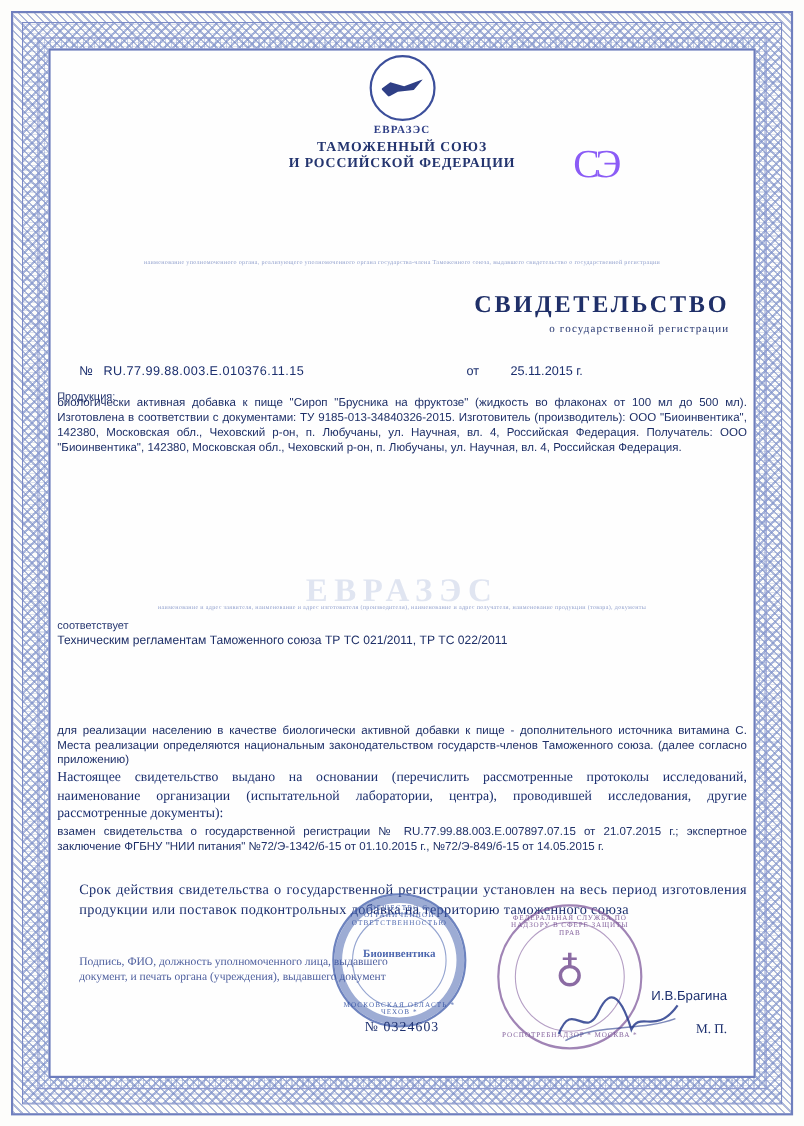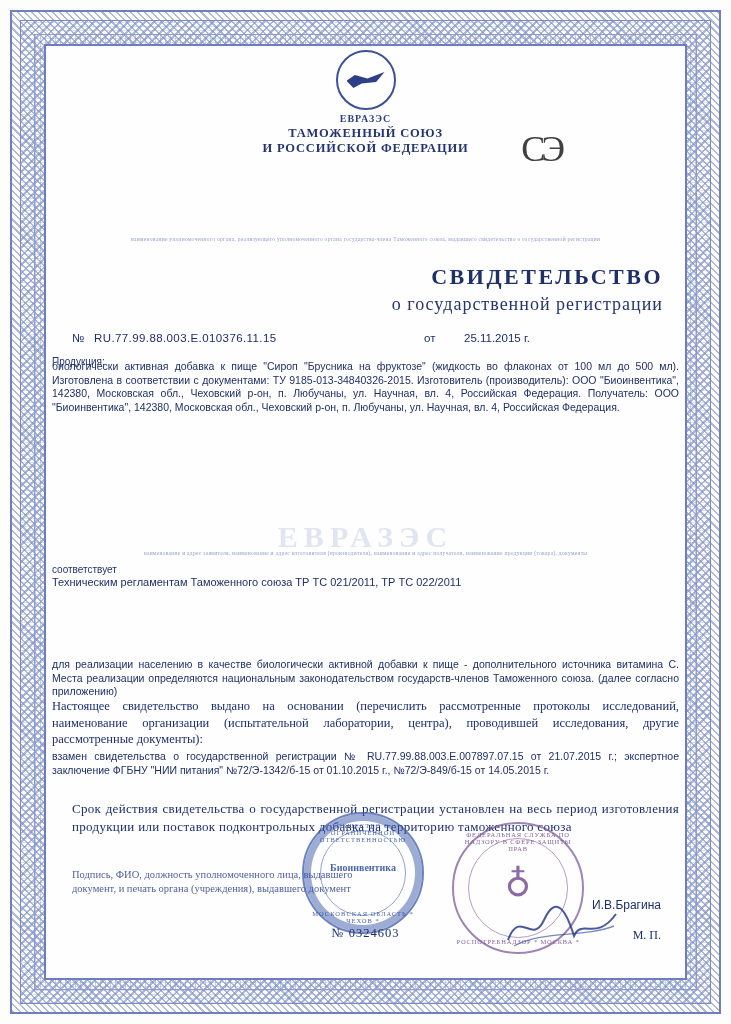--- a/index.html
+++ b/index.html
@@ -129,21 +129,21 @@
     font-weight: bold;
     letter-spacing: 1px;
     color: #2f3f86;
   }
 
   .se-mark {
     position: absolute;
     right: 118px;
     top: 78px;
     font-size: 36px;
-    color: #404040;
+    color: #8b5cf6;
     font-family: "Liberation Serif", serif;
     letter-spacing: -4px;
   }
 
   
   .ts-title {
     position: absolute;
     left: 0; right: 0;
     top: 76px;
     text-align: center;
@@ -172,21 +172,21 @@
     text-align: right;
   }
   .doc-title .main {
     font-size: 22px;
     font-weight: bold;
     letter-spacing: 2.5px;
     color: #1f2f68;
   }
   .doc-title .sub {
     margin-top: 4px;
-    font-size: 18px;
+    font-size: 10px;
     letter-spacing: 1px;
     color: #24356f;
   }
 
   .numline {
     position: absolute;
     top: 282px;
     left: 20px;
     right: 20px;
     font-size: 11.5px;

